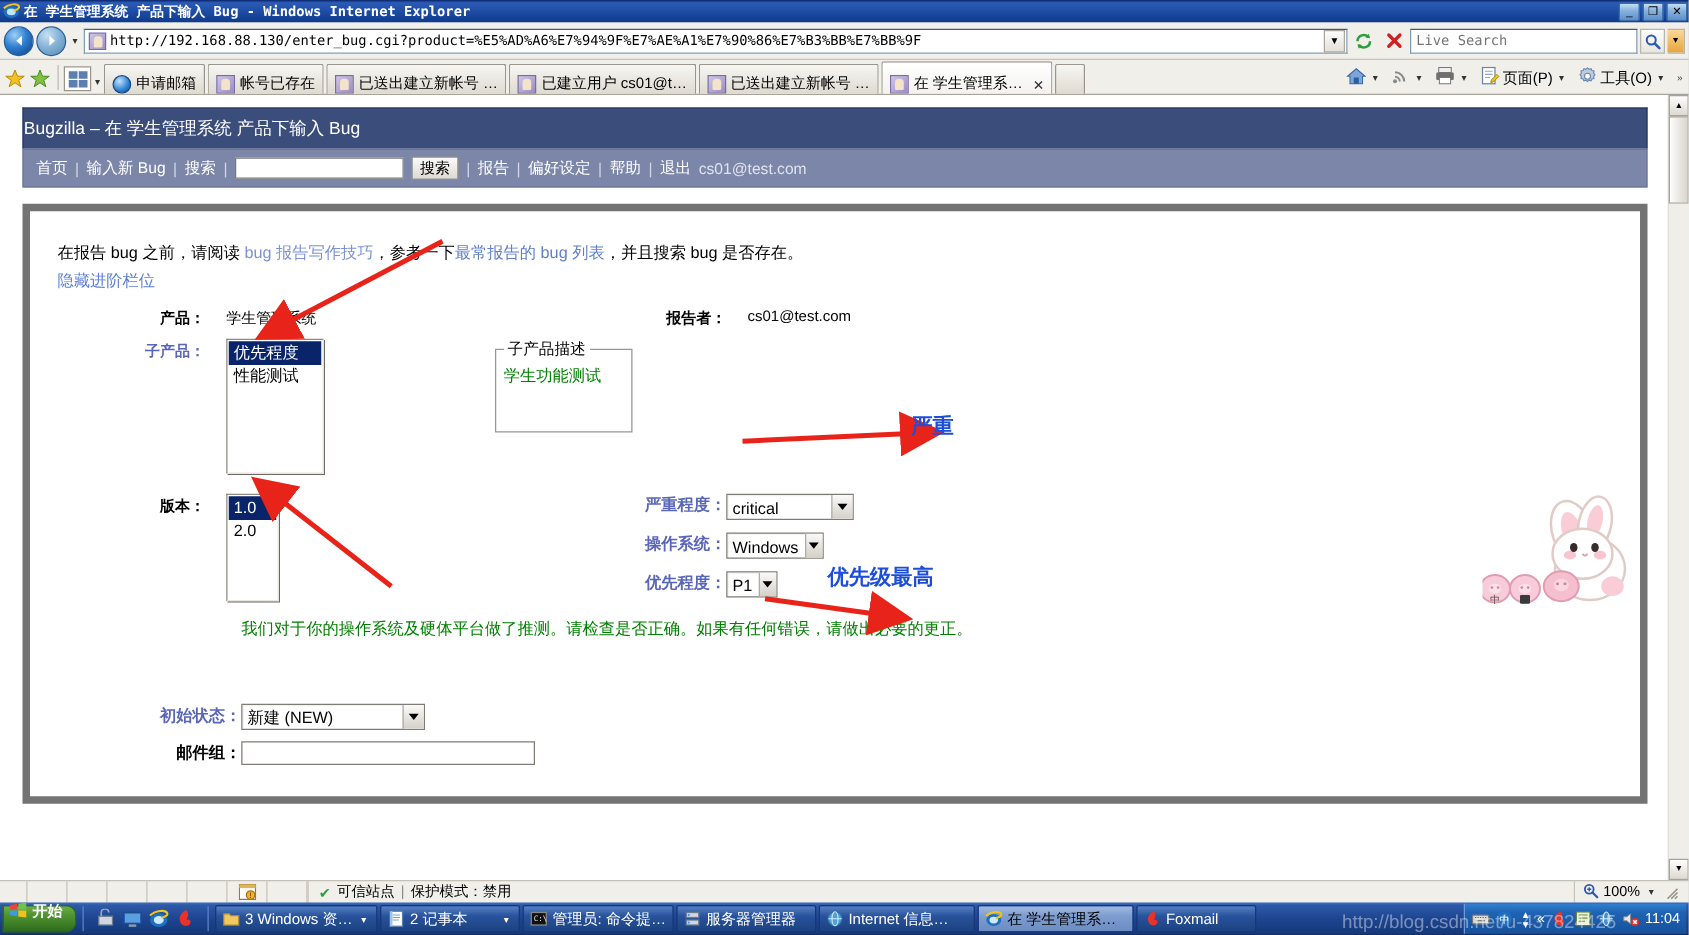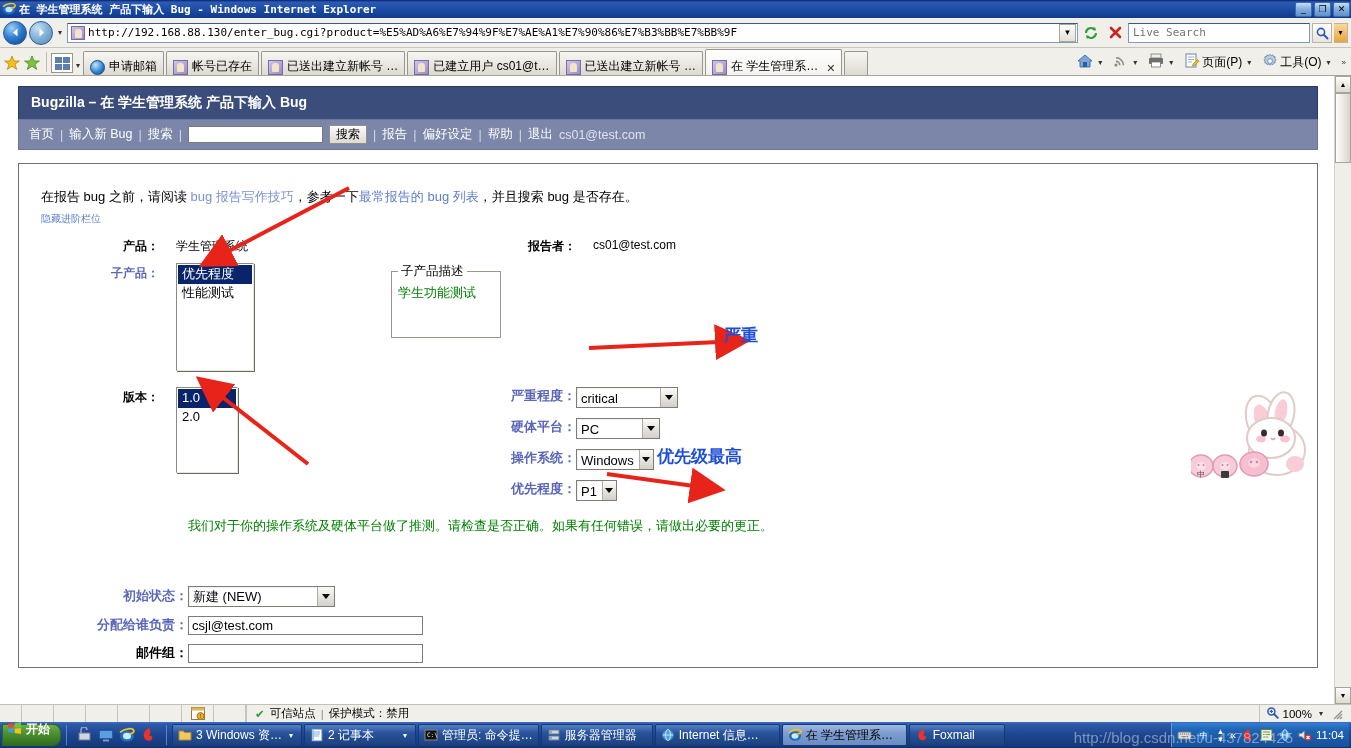--- a/index.html
+++ b/index.html
@@ -167,22 +167,22 @@
   }
   .sb-thumb{
     height:70px;margin:0;background:linear-gradient(to right,#fdfdfd,#d9d5cc);
     border:1px solid #a8a49b;
   }
   .sb-track{flex:1 1 auto;background:#efeee8;}
 
   .bz-wrap { padding:10px 16px 0 18px; }
   .bz-header {
     background:#3b4d7a;
-    color:#fff; font-weight:bold; font-size:14px;
-    padding:7px 12px;
+    color:#fff; font-weight:normal; font-size:14px;
+    padding:7px 0;
     border:1px solid #2a3a60;
     border-bottom:0;
   }
   .bz-nav {
     background:#7b86a8;
     border:1px solid #6b769a;
     padding:5px 10px;
     display:flex;align-items:center;gap:6px;
     color:#fff; font-size:12.5px;
   }
@@ -194,31 +194,31 @@
   }
   .bz-nav button {
     height:19px; font-size:12px; padding:0 6px;
     border:1px solid #8e8e8e;
     background:linear-gradient(to bottom,#fbfbfb,#dedad1);
   }
   .bz-nav .user { color:#dfe3ef; }
 
   .bz-body {
     margin-top:13px;
-    border:1px solid #737373;
+    border:6px solid #737373;
     background:#fff;
     min-height: 480px;
     position:relative;
     padding: 22px 0 0 22px;
   }
 
   .intro { font-size:13px; color:#000; line-height:1.7; }
   .intro a { color:#7b92d4; text-decoration:none; }
   .intro a.darker { color:#5f7fc9; }
-  .hidelink { color:#5a7fd4; text-decoration:none; font-size:10px; }
+  .hidelink { color:#5a7fd4; text-decoration:none; font-size:13px; }
 
   table.form { border-collapse:collapse; margin-top:12px; }
   table.form td { vertical-align:top; font-size:13px; padding:0;margin-top:32px; }
   .lbl-bold { font-weight:bold; color:#000; text-align:right; padding-right:8px; white-space:nowrap;}
   .lbl-link { font-weight:bold; color:#5a67b8; text-align:right; padding-right:8px; white-space:nowrap;}
   .val { color:#000; }
   .listbox-fake {
     border:1px solid #8e8a82; border-right-color:#e8e6e0; border-bottom-color:#e8e6e0;
     box-shadow: inset -1px -1px 0 #fff, 1px 1px 0 #6d6a63;
     background:#fff; width:78px;
@@ -550,43 +550,34 @@
                 <div class="dtext">学生功能测试</div>
               </fieldset>
             </div>
           </div>
 
           <div style="display:flex;align-items:flex-start;margin-top:16px;">
             <div style="width:135px;text-align:right;padding-right:9px;padding-top:2px;">
               <span class="lbl-bold">版本：</span>
             </div>
             <div style="width:320px;">
-              <div class="listbox-fake" style="width:62px;height:86px;">
+              <div class="listbox-fake" style="width:42px;height:86px;">
                 <div class="lb-opt sel">1.0</div>
                 <div class="lb-opt">2.0</div>
               </div>
             </div>
 
             <div style="flex:1 1 auto;">
               <table class="form" style="margin-top:0">
                 <tbody>
                     <tr>
                   <td class="lbl-link" style="height:31px;width:80px">严重程度：</td>
                   <td>
                     <span class="sel-ctl" style="width:102px">
                       <span class="sv" style="flex:1">critical</span>
-                      <span class="sarrow"></span>
-                    </span>
-                  </td>
-                </tr>
-                <tr>
-                  <td class="lbl-link" style="height:31px">硬体平台：</td>
-                  <td>
-                    <span class="sel-ctl" style="width:84px">
-                      <span class="sv" style="flex:1">PC</span>
                       <span class="sarrow"></span>
                     </span>
                   </td>
                 </tr>
                 <tr>
                   <td class="lbl-link" style="height:31px">操作系统：</td>
                   <td>
                     <span class="sel-ctl" style="width:78px">
                       <span class="sv" style="flex:1">Windows</span>
                       <span class="sarrow"></span>
@@ -611,26 +602,20 @@
 
           <table class="form" style="margin-top:46px;">
             <tbody>
                 <tr>
               <td class="lbl-link" style="width:147px;height:30px;vertical-align:middle;">初始状态：</td>
               <td style="vertical-align:middle;">
                 <span class="sel-ctl" style="width:147px">
                   <span class="sv" style="flex:1">新建 (NEW)</span>
                   <span class="sarrow"></span>
                 </span>
-              </td>
-            </tr>
-            <tr>
-              <td class="lbl-link" style="height:28px;vertical-align:middle;">分配给谁负责：</td>
-              <td style="vertical-align:middle;">
-                <input class="text-ctl" style="width: 235px;" type="text" value="csjl@test.com">
               </td>
             </tr>
             <tr>
               <td class="lbl-bold" style="height:28px;vertical-align:middle;">邮件组：</td>
               <td style="vertical-align:middle;">
                 <input class="text-ctl" style="width: 235px;" type="text" value="">
               </td>
             </tr>
           </tbody>
             </table>

